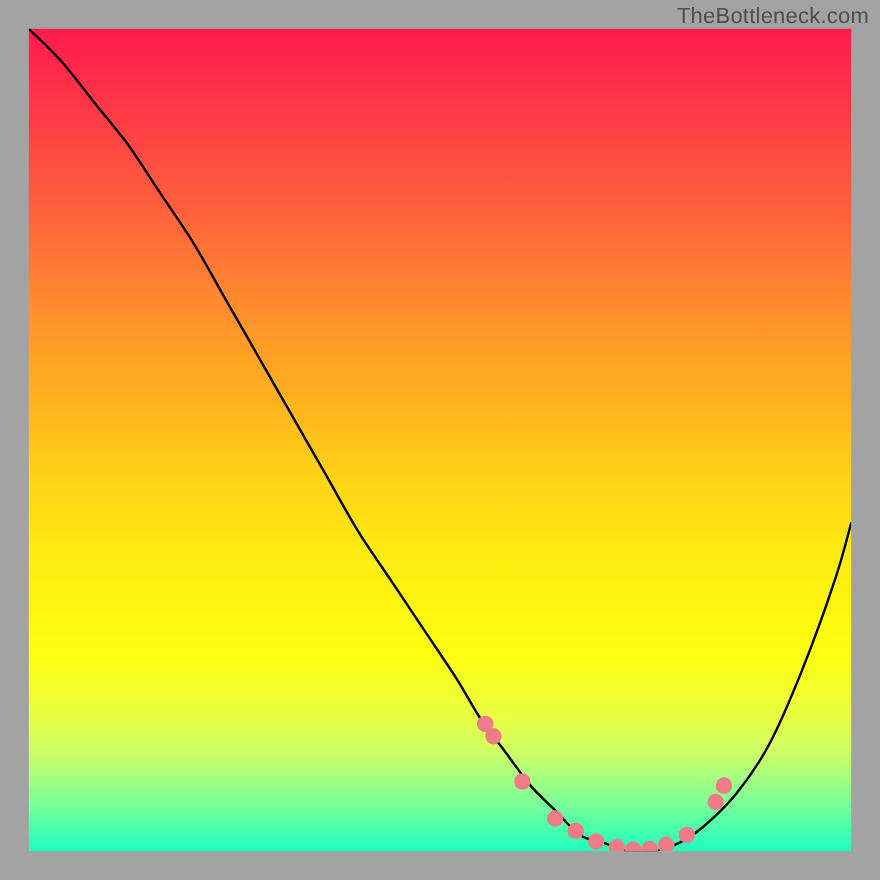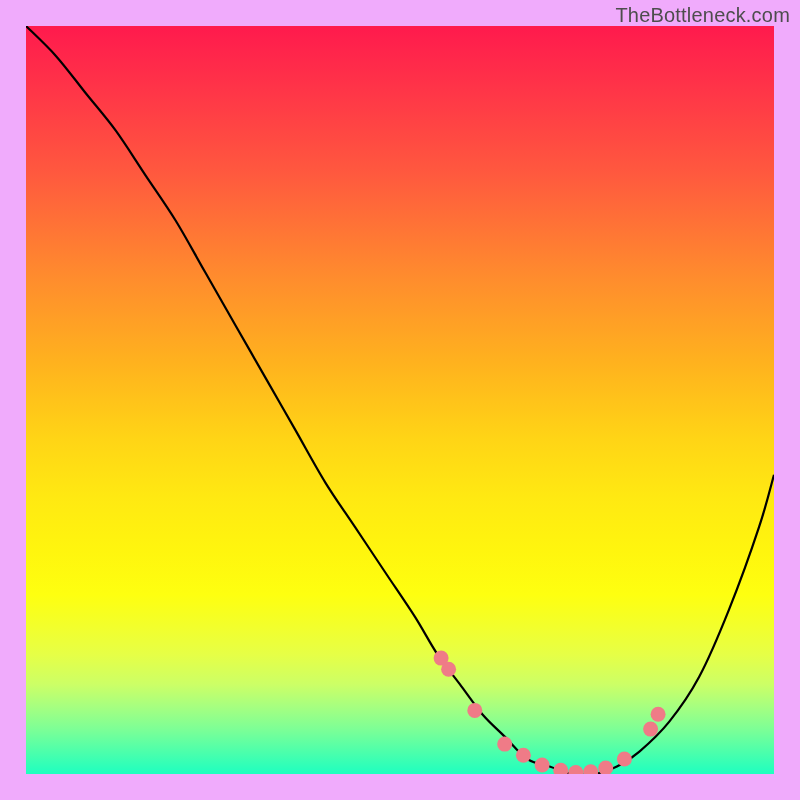--- a/index.html
+++ b/index.html
@@ -8,21 +8,21 @@
     width: 800px;
     height: 800px;
     background: #000;
     font-family: Arial, Helvetica, sans-serif;
     overflow: hidden;
   }
   .frame {
     position: absolute;
     left: 0; top: 0;
     width: 800px; height: 800px;
-    background: #f0abfc;
+    background: #a3a3a3;
   }
   .plot {
     position: absolute;
     left: 26px;
     top: 26px;
     width: 748px;
     height: 748px;
     overflow: hidden;
   }
   .gradient {

